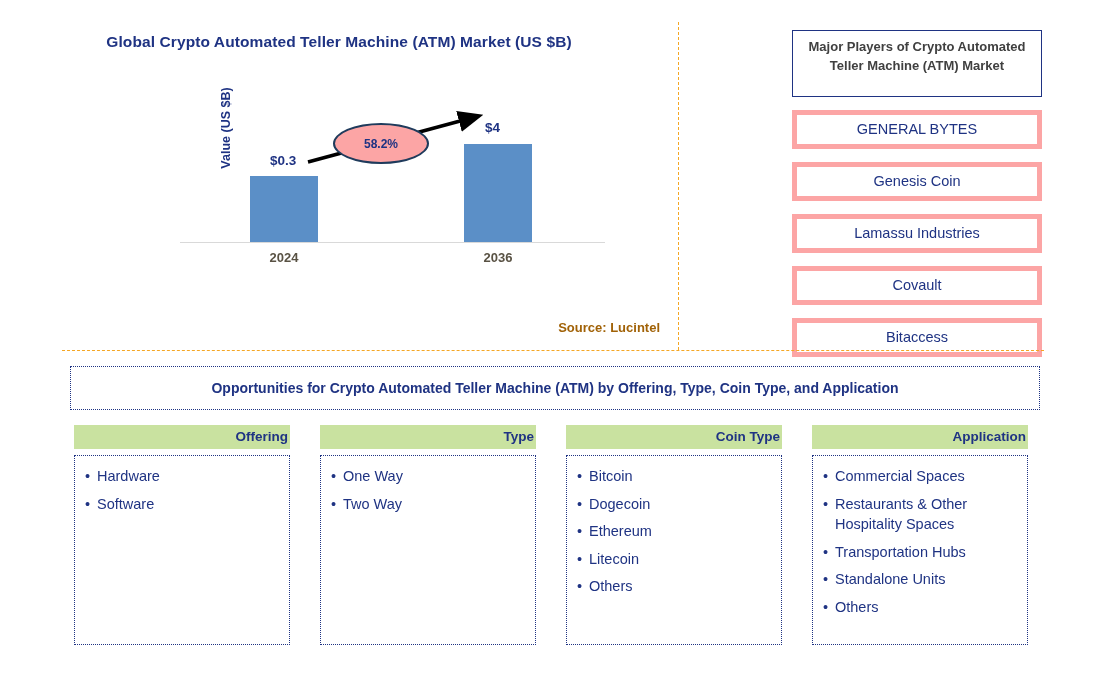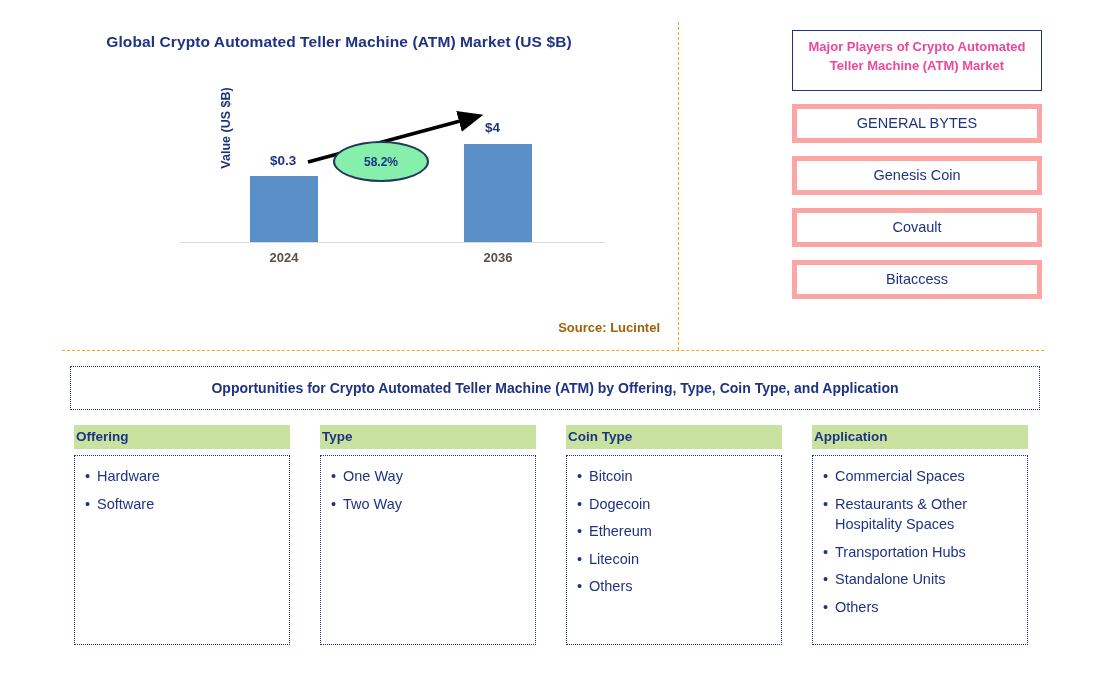--- a/index.html
+++ b/index.html
@@ -126,26 +126,26 @@
     position: absolute;
     left: 0; top: 0;
     width: 440px;
     height: 175px;
     overflow: visible;
   }
 
   #cagr-bubble {
     position: absolute;
     left: 158px;
-    top: 41px;
+    top: 23px;
     width: 92px;
     height: 37px;
     border: 2.2px solid #1f3b5c;
     border-radius: 50%;
-    background: #86efac;
+    background: #fca5a5;
     display: flex;
     align-items: center;
     justify-content: center;
   }
   #cagr-value {
     font-size: 12px;
     font-weight: bold;
     color: #1f3383;
   }
 
@@ -183,26 +183,26 @@
   
   #players-panel {
     position: absolute;
     left: 792px;
     top: 30px;
     width: 250px;
   }
 
   #players-header {
     border: 1.4px solid #1f3383;
-    padding: 7px 4px 14px 4px;
+    padding: 7px 4px 20px 4px;
     text-align: center;
     font-size: 13px;
     font-weight: bold;
     line-height: 1.45;
-    color: #ec4899;
+    color: #404040;
     background: #ffffff;
   }
 
   .player-box {
     margin-top: 13px;
     border: 5px solid #fca5a5;
     text-align: center;
     font-size: 14.5px;
     color: #1f3383;
     padding: 6px 4px 7px 4px;
@@ -236,21 +236,21 @@
     top: 425px;
     width: 960px;
     display: flex;
     gap: 30px;
   }
   .column {
     width: 216px;
   }
   .column-header {
     background: #c9e2a0;
-    text-align: left;
+    text-align: right;
     font-size: 13.5px;
     font-weight: bold;
     color: #1f3383;
     padding: 4px 2px 5px 2px;
   }
   .column-body {
     margin-top: 6px;
     border: 1.4px dotted #1f3383;
     height: 190px;
     padding: 10px 10px 4px 10px;
@@ -319,20 +319,23 @@
 
   <div id="players-panel">
     <div id="players-header">Major Players of Crypto Automated Teller Machine (ATM) Market</div>
     <div class="player-box">
       <span>GENERAL BYTES</span>
     </div>
     <div class="player-box">
       <span>Genesis Coin</span>
     </div>
     <div class="player-box">
+      <span>Lamassu Industries</span>
+    </div>
+    <div class="player-box">
       <span>Covault</span>
     </div>
     <div class="player-box">
       <span>Bitaccess</span>
     </div>
   </div>
 
 </div>
 
 <div id="horizontal-divider"></div>

